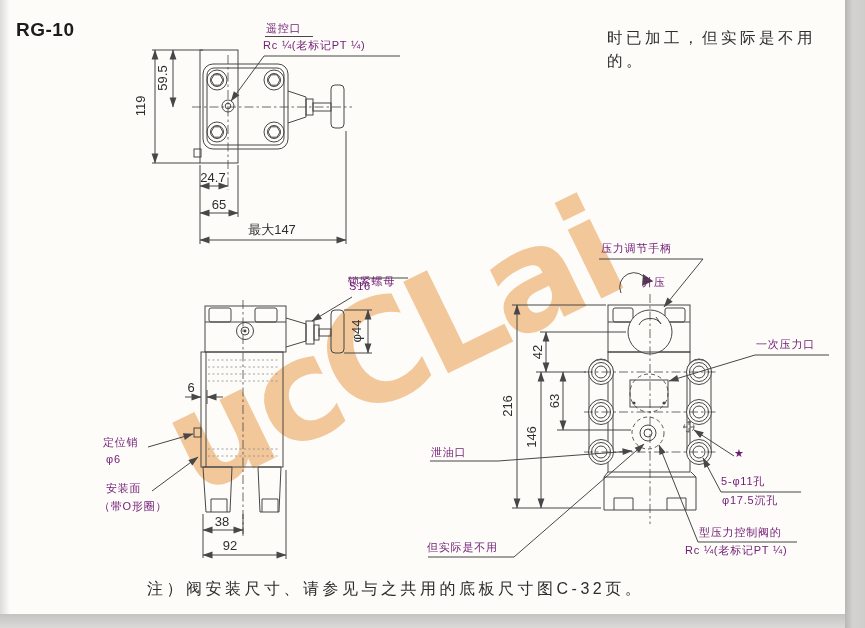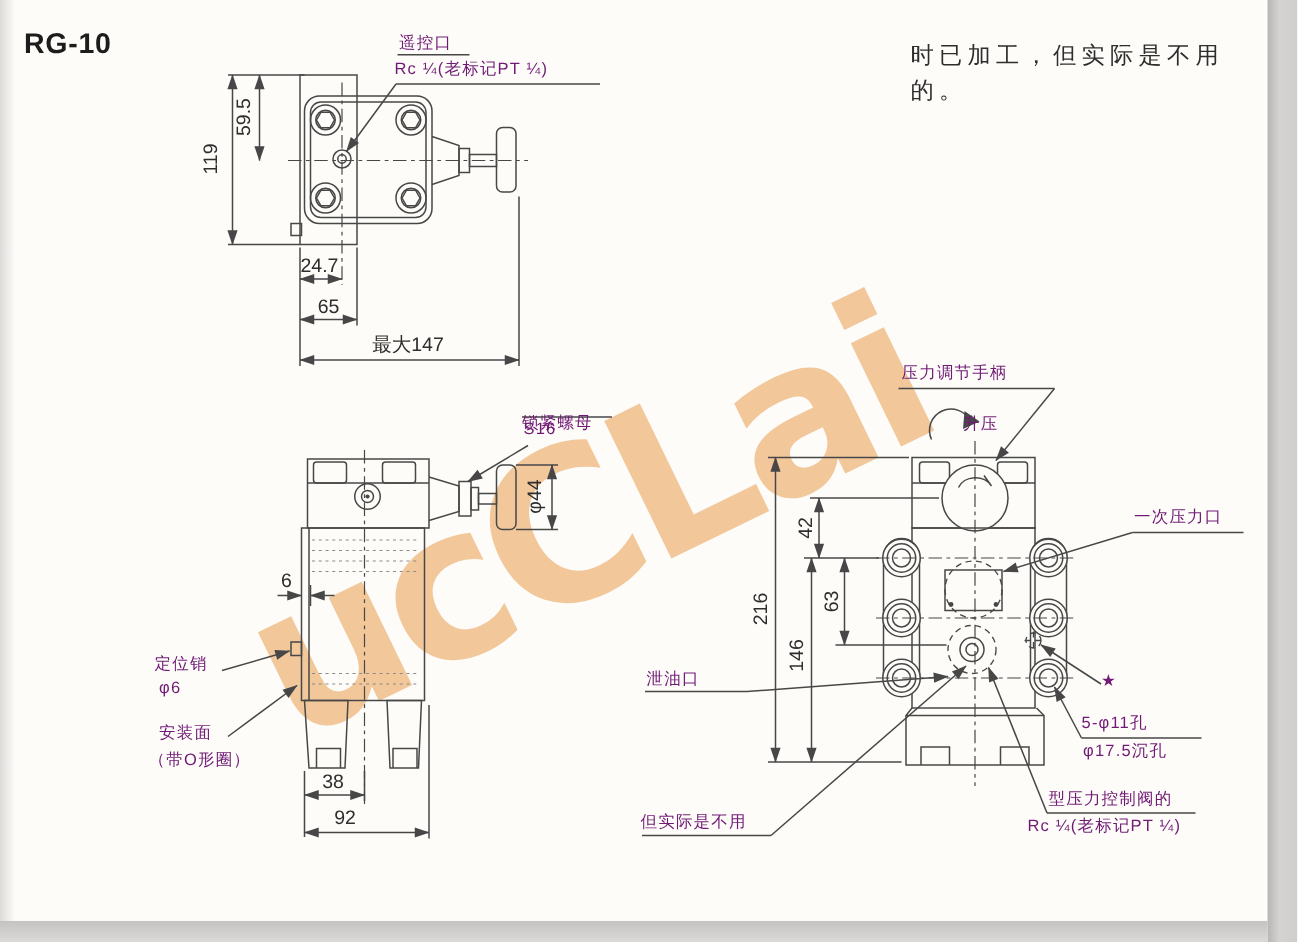--- a/index.html
+++ b/index.html
@@ -263,13 +263,14 @@
   <div class="vdim" style="left:531px;top:437px">146</div>
   <div class="lbl" style="left:756px;top:337px">一次压力口</div>
   <div class="lbl" style="left:734px;top:447px">★</div>
   <div class="lbl" style="left:721px;top:474px">5-φ11孔</div>
   <div class="lbl" style="left:722px;top:493px">φ17.5沉孔</div>
   <div class="lbl" style="left:699px;top:525px">型压力控制阀的</div>
   <div class="lbl" style="left:685px;top:543px">Rc ¼(老标记PT ¼)</div>
   <div class="lbl" style="left:431px;top:445px">泄油口</div>
   <div class="lbl" style="left:427px;top:540px">但实际是不用</div>
 
+  <div class="footnote">注）阀安装尺寸、请参见与之共用的底板尺寸图C-32页。</div>
 </div>
 
 </body></html>

